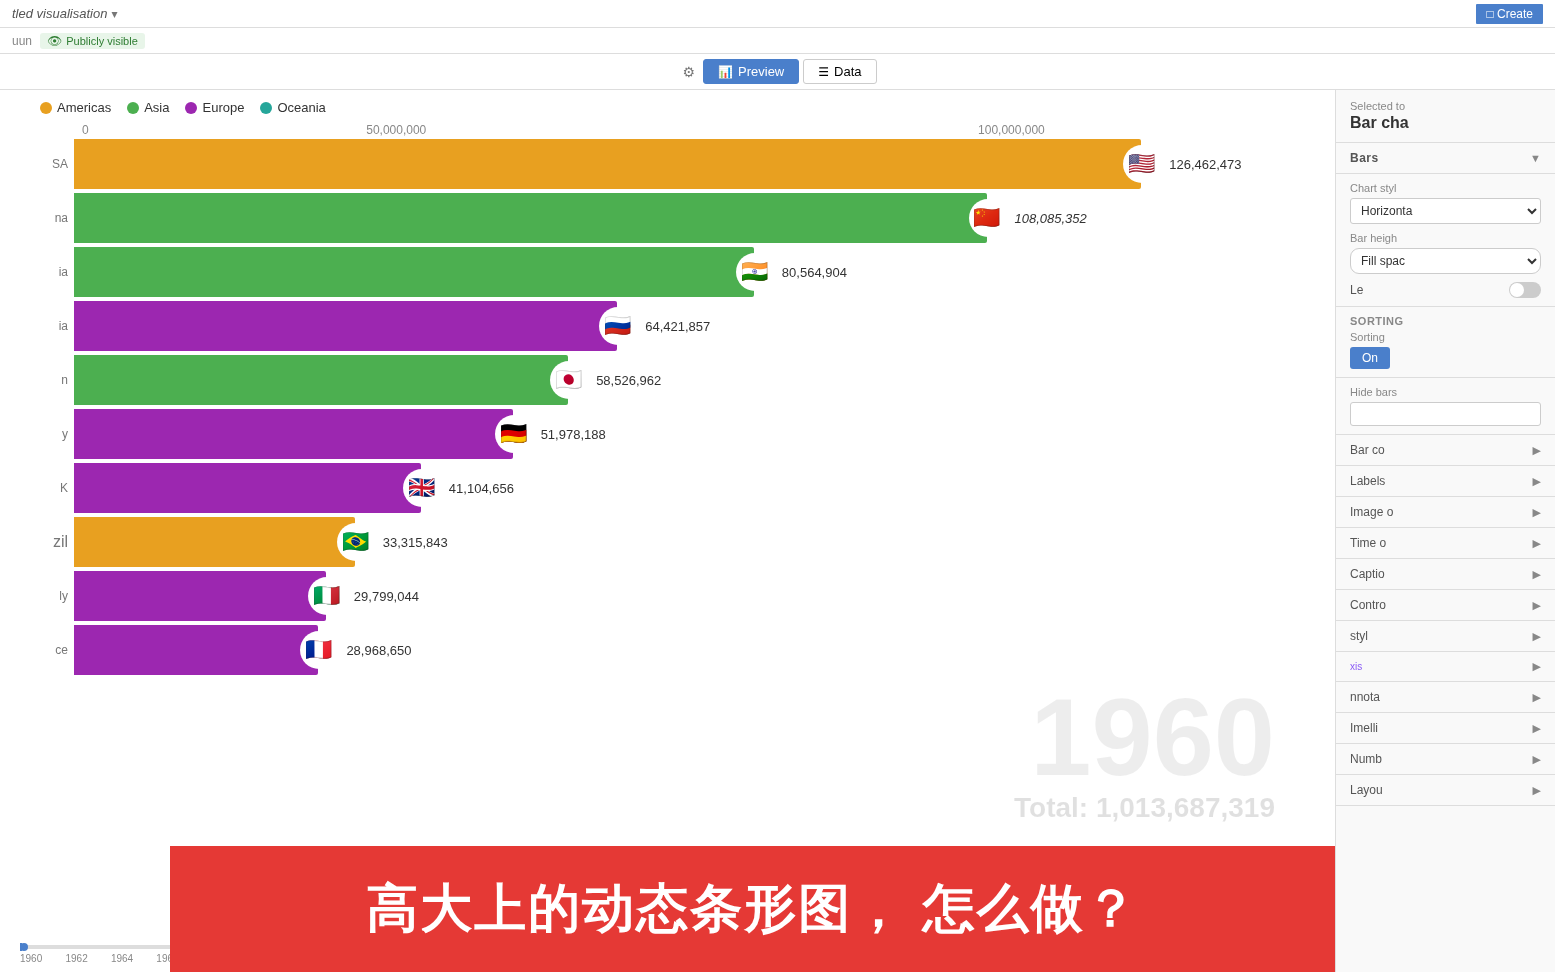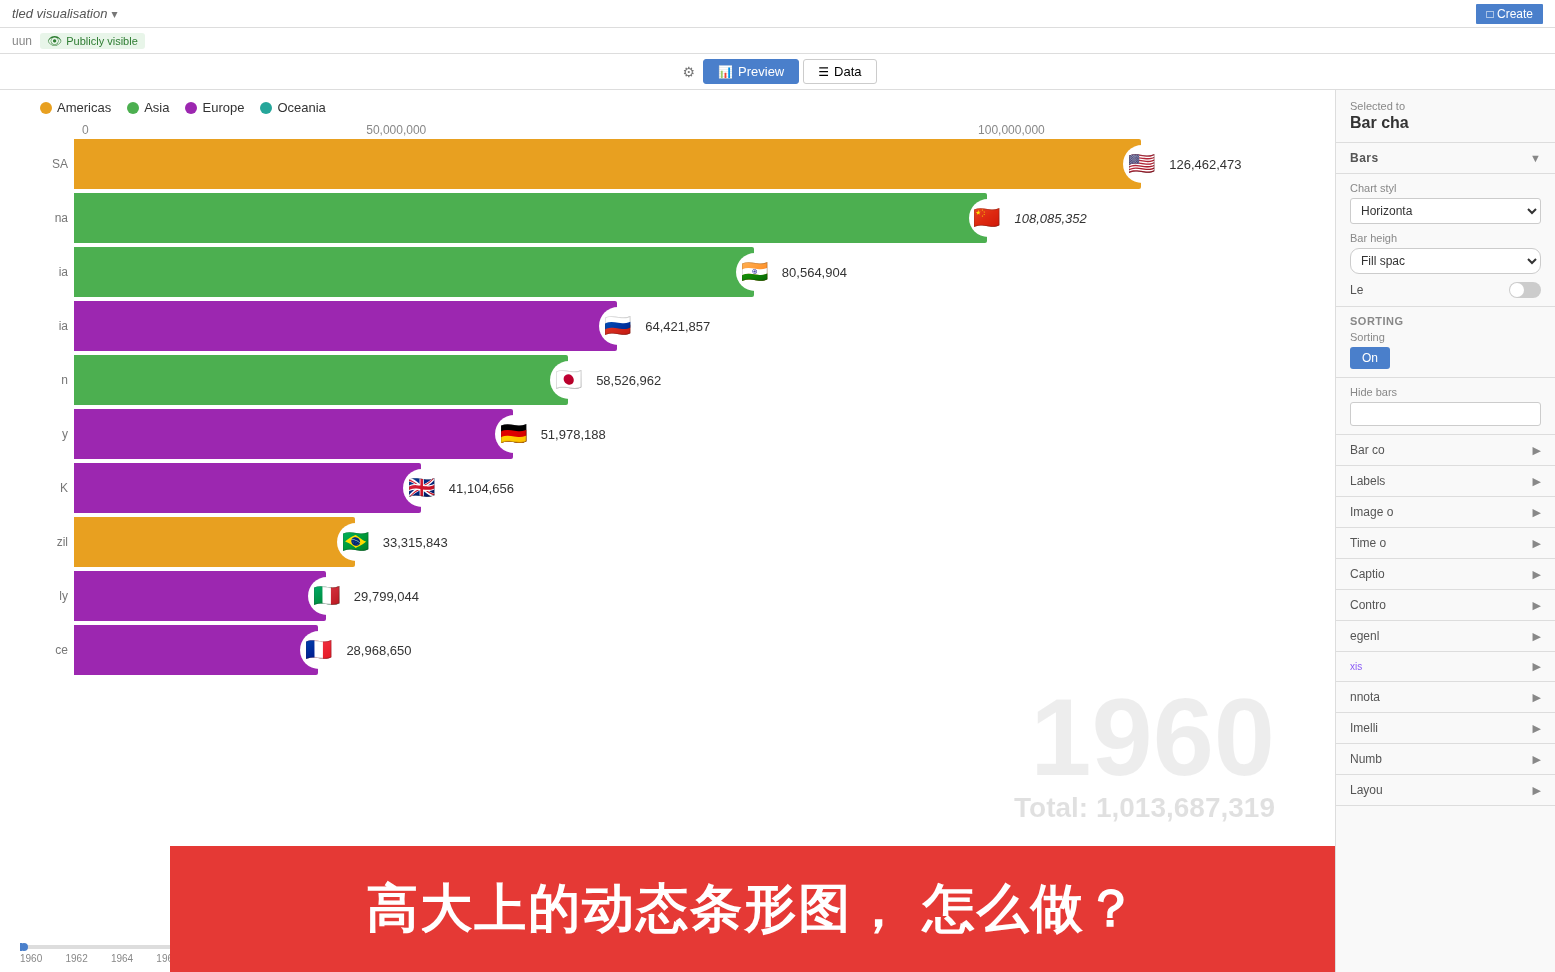--- a/index.html
+++ b/index.html
@@ -163,21 +163,21 @@
         <div style="display: flex; align-items: center; height: 50px; margin-bottom: 4px;">
           <span style="width: 28px; font-size: 12px; color: rgb(119, 119, 119); text-align: right; margin-right: 6px; flex-shrink: 0;">K</span>
           <div style="flex: 1 1 0%; position: relative; height: 100%; display: flex; align-items: center;">
             <div style="height: 100%; background: rgb(156, 39, 176); border-radius: 0px 2px 2px 0px; width: 27.95%; position: relative; display: flex; align-items: center;">
               <div style="width: 38px; height: 38px; border-radius: 50%; border: 2px solid rgba(255, 255, 255, 0.8); position: absolute; right: -20px; top: 50%; transform: translateY(-50%); display: flex; align-items: center; justify-content: center; font-size: 22px; overflow: hidden; background: rgb(255, 255, 255); z-index: 2;">🇬🇧</div>
               <span style="position: absolute; left: calc(100% + 28px); font-size: 13px; color: rgb(51, 51, 51); white-space: nowrap; font-weight: 500;">41,104,656</span>
             </div>
           </div>
         </div>
         <div style="display: flex; align-items: center; height: 50px; margin-bottom: 4px;">
-          <span style="width: 28px; font-size: 12px; color: rgb(119, 119, 119); text-align: right; margin-right: 6px; flex-shrink: 0;">zil</span>
+          <span style="width: 28px; font-size: 16px; color: rgb(119, 119, 119); text-align: right; margin-right: 6px; flex-shrink: 0;">zil</span>
           <div style="flex: 1 1 0%; position: relative; height: 100%; display: flex; align-items: center;">
             <div style="height: 100%; background: rgb(232, 160, 32); border-radius: 0px 2px 2px 0px; width: 22.618%; position: relative; display: flex; align-items: center;">
               <div style="width: 38px; height: 38px; border-radius: 50%; border: 2px solid rgba(255, 255, 255, 0.8); position: absolute; right: -20px; top: 50%; transform: translateY(-50%); display: flex; align-items: center; justify-content: center; font-size: 22px; overflow: hidden; background: rgb(255, 255, 255); z-index: 2;">🇧🇷</div>
               <span style="position: absolute; left: calc(100% + 28px); font-size: 13px; color: rgb(51, 51, 51); white-space: nowrap; font-weight: 500;">33,315,843</span>
             </div>
           </div>
         </div>
         <div style="display: flex; align-items: center; height: 50px; margin-bottom: 4px;">
           <span style="width: 28px; font-size: 12px; color: rgb(119, 119, 119); text-align: right; margin-right: 6px; flex-shrink: 0;">ly</span>
           <div style="flex: 1 1 0%; position: relative; height: 100%; display: flex; align-items: center;">
@@ -306,21 +306,21 @@
           <span style="font-size:11px;color:#888;">▶</span>
         </div>
         <div style="padding: 8px 14px; display: flex; align-items: center; justify-content: space-between; border-bottom: 1px solid rgb(221, 221, 221); cursor: pointer;">
           <span style="font-size:12px;color:#555;">Contro</span>
           <span style="font-size:11px;color:#888;">▶</span>
         </div>
       </div>
 
     <div id="bottom-sections">
         <div style="padding: 8px 14px; display: flex; align-items: center; justify-content: space-between; border-bottom: 1px solid rgb(221, 221, 221); cursor: pointer;">
-          <span style="font-size:12px;color:#555;">egenl</span>
+          <span style="font-size:12px;color:#555;">styl</span>
           <span style="font-size:11px;color:#888;">▶</span>
         </div>
         <div style="padding: 8px 14px; display: flex; align-items: center; justify-content: space-between; border-bottom: 1px solid rgb(221, 221, 221); cursor: pointer;">
           <span style="font-size:10px;color:#8b5cf6;">xis</span>
           <span style="font-size:11px;color:#888;">▶</span>
         </div>
         <div style="padding: 8px 14px; display: flex; align-items: center; justify-content: space-between; border-bottom: 1px solid rgb(221, 221, 221); cursor: pointer;">
           <span style="font-size:12px;color:#555;">nnota</span>
           <span style="font-size:11px;color:#888;">▶</span>
         </div>

